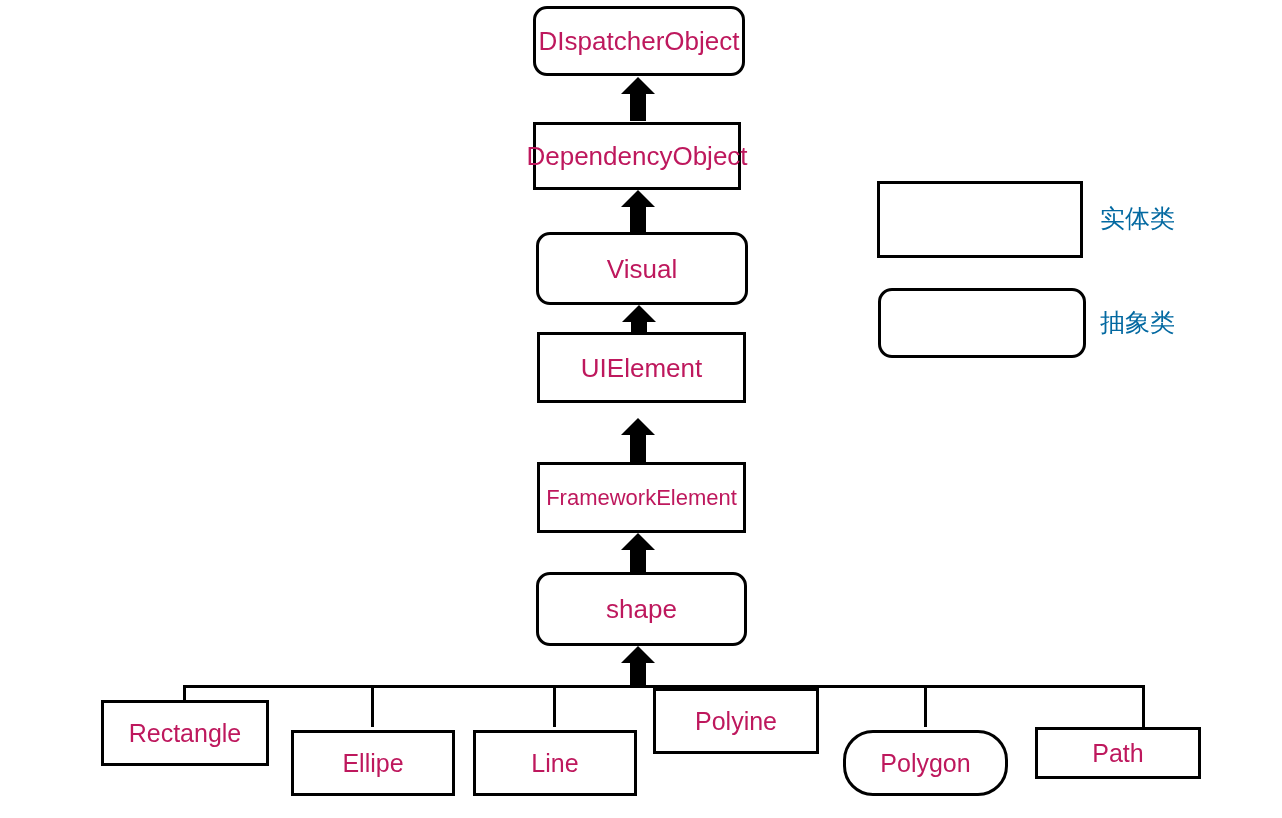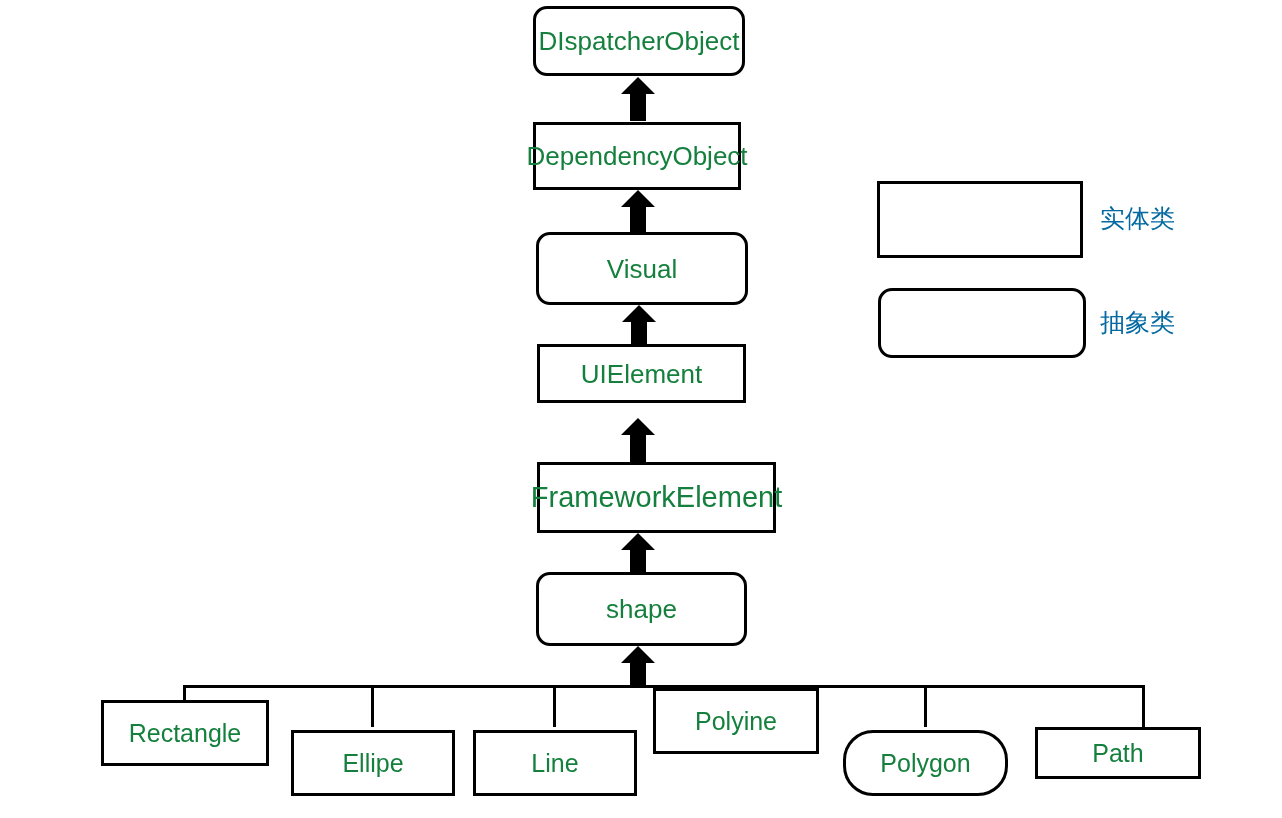--- a/index.html
+++ b/index.html
@@ -19,21 +19,21 @@
     overflow: hidden;
   }
   .node {
     position: absolute;
     box-sizing: border-box;
     border: 3px solid #000000;
     background: #ffffff;
     display: flex;
     align-items: center;
     justify-content: center;
-    color: #15803d;
+    color: #be185d;
     white-space: nowrap;
     overflow: visible;
   }
   .node.abstract {
     border-radius: 14px;
   }
   .node.concrete {
     border-radius: 0;
   }
   .node .label {
@@ -94,31 +94,31 @@
   <div class="node abstract" style="left:536px; top:232px; width:212px; height:73px; font-size:26px;align-items:center;">
     <span class="label">Visual</span>
   </div>
 
   <div class="arrow" style="left:622px; top:305px; width:34px; height:43px;">
     <svg width="34" height="43" viewBox="0 0 34 43">
       <polygon points="17,0 34,17 25,17 25,43 9,43 9,17 0,17" fill="#000000"></polygon>
     </svg>
   </div>
 
-  <div class="node concrete" style="left:537px; top:344px; width:209px; height:59px; font-size:26px;">
+  <div class="node concrete" style="left:537px; top:332px; width:209px; height:71px; font-size:26px;">
     <span class="label">UIElement</span>
   </div>
 
   <div class="arrow" style="left:621px; top:418px; width:34px; height:44px;">
     <svg width="34" height="44" viewBox="0 0 34 44">
       <polygon points="17,0 34,17 25,17 25,44 9,44 9,17 0,17" fill="#000000"></polygon>
     </svg>
   </div>
 
-  <div class="node concrete" style="left:537px; top:462px; width:239px; height:71px; font-size:29px;">
+  <div class="node concrete" style="left:537px; top:462px; width:209px; height:71px; font-size:22px;">
     <span class="label">FrameworkElement</span>
   </div>
 
   <div class="arrow" style="left:621px; top:533px; width:34px; height:40px;">
     <svg width="34" height="40" viewBox="0 0 34 40">
       <polygon points="17,0 34,17 25,17 25,40 9,40 9,17 0,17" fill="#000000"></polygon>
     </svg>
   </div>
 
   <div class="node abstract" style="left:536px; top:572px; width:211px; height:74px; font-size:26px;">

